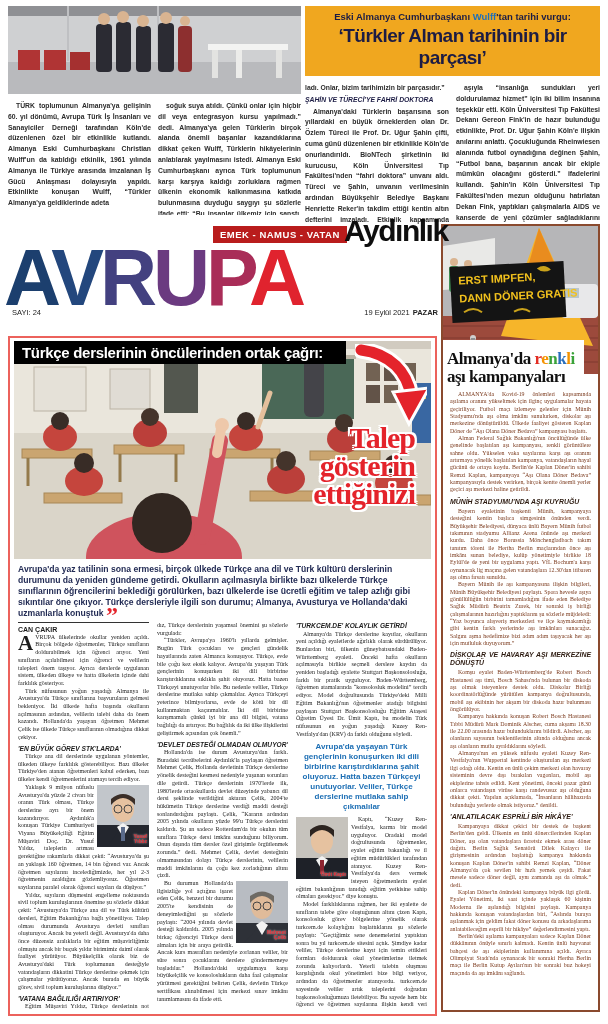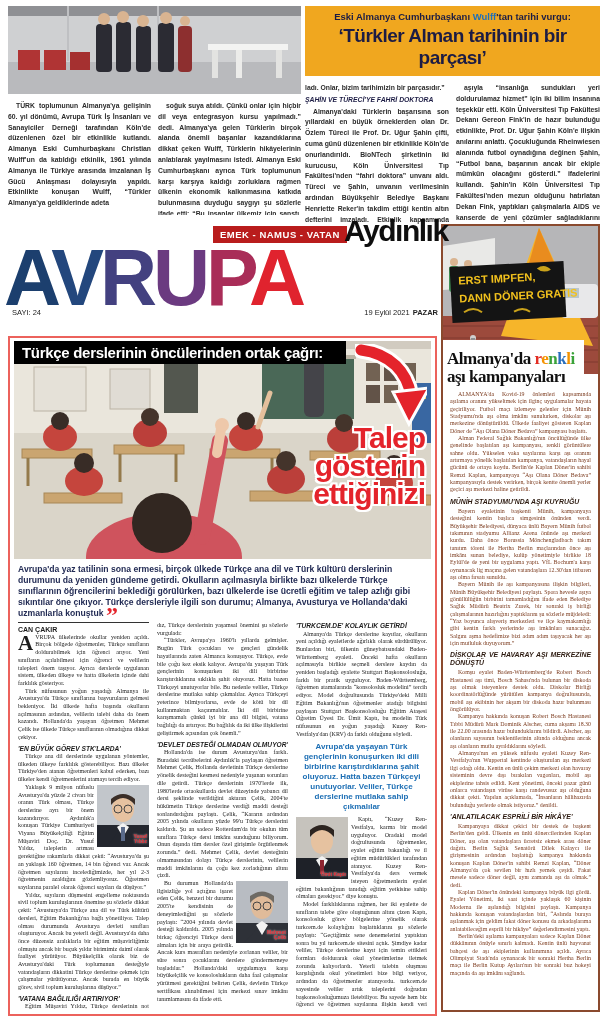--- a/index.html
+++ b/index.html
@@ -57,24 +57,24 @@
   .sb-sub{font-family:"Liberation Sans",sans-serif;font-style:italic;font-weight:bold;
           font-size:6.9px;color:#2c1a10;margin:4px 0 2px 0 !important;text-indent:0 !important;
           line-height:8px;}
   
   #main-story{position:absolute;left:8px;top:336px;width:429px;height:680px;
               border:2px solid #ec625c;background:#fff;box-sizing:border-box;}
   .ms-banner{position:absolute;left:4px;top:3px;width:316px;background:#000000;color:#fff;
              font-size:15px;font-weight:bold;padding:3px 8px;z-index:3;letter-spacing:-0.3px;}
   .ms-photo{position:absolute;left:4px;top:3px;width:417px;height:218px;z-index:1;overflow:hidden;}
   .ms-arrow{position:absolute;right:8px;top:6px;z-index:2;}
-  .ms-overlay{position:absolute;right:10px;top:86px;z-index:2;text-align:right;
+  .ms-overlay{position:absolute;right:20px;top:86px;z-index:2;text-align:right;
               font-size:30px;font-weight:bold;color:#e4232b;line-height:28px;letter-spacing:-1px;
               text-shadow:-2px -2px 0 #fff,2px -2px 0 #fff,-2px 2px 0 #fff,2px 2px 0 #fff,
-                          0 -2px 0 #fff,0 2px 0 #fff,-2px 0 0 #fff,2px 0 0 #fff;}
+                          0 -2px 0 #fff,0 2px 0 #fff,-2px 0 0 #fff,2px 0 0 #fff;font-family:Liberation Serif, serif;}
   .ms-standfirst{position:absolute;left:8px;right:8px;top:226px;text-align:left;
                  font-size:8.6px;font-weight:bold;color:#232c55;line-height:11px;z-index:2;}
   .ms-quote{color:#e4232b;font-size:24px;font-family:"Liberation Serif",serif;
             line-height:0;vertical-align:-7px;}
   .ms-body{position:absolute;left:8px;right:8px;top:284px;bottom:5px;display:flex;gap:8px;
            overflow:hidden;z-index:2;}
   .ms-col{flex:1;font-family:"Liberation Serif",serif;font-size:6px;line-height:7.7px;
           color:#1c1c1c;text-align:justify;overflow:hidden;}
   .ms-col p{margin:0;text-indent:7px;}
   .byline{font-family:"Liberation Sans",sans-serif;font-weight:bold;font-size:7px;

